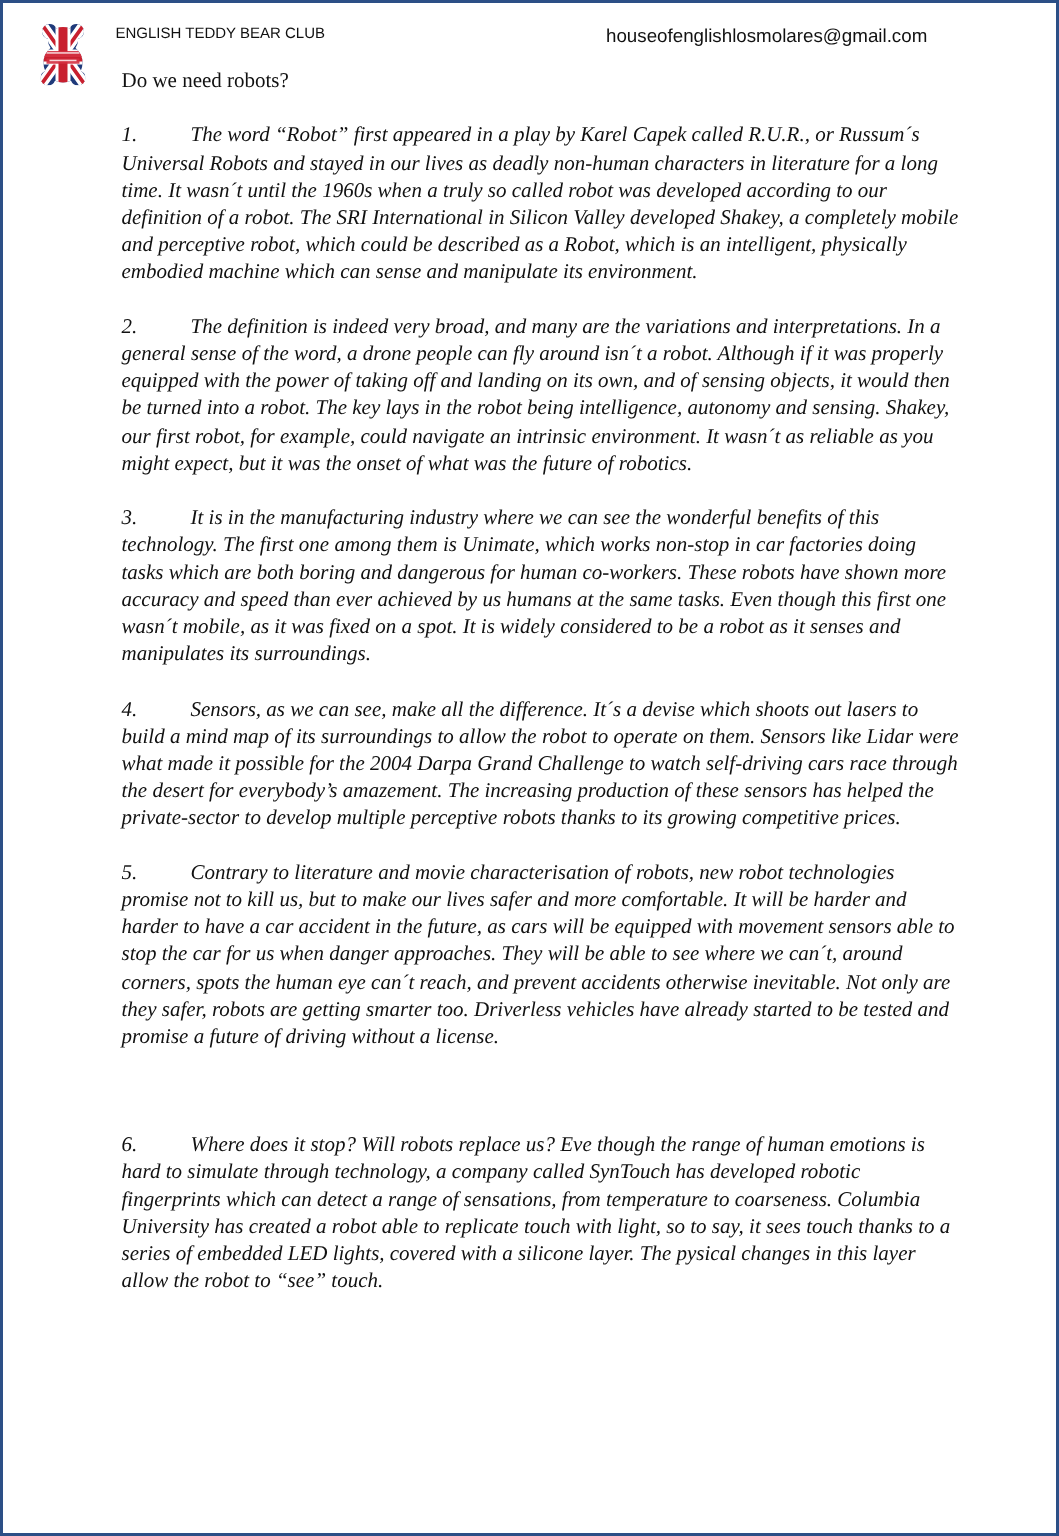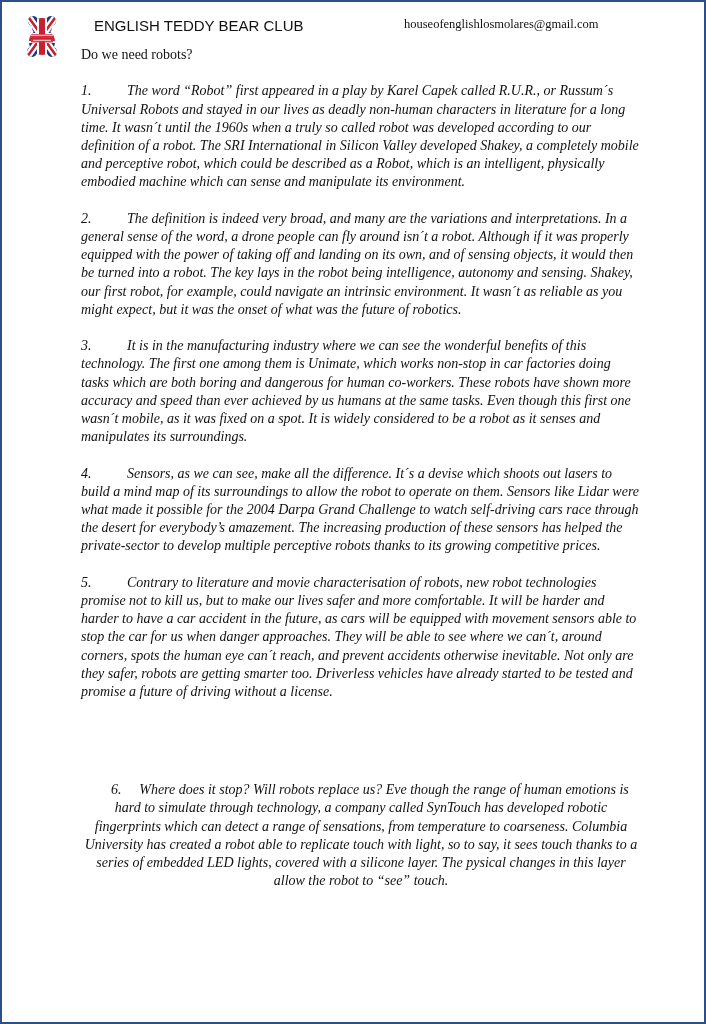--- a/index.html
+++ b/index.html
@@ -3,34 +3,34 @@
 <meta charset="utf-8">
 <style>
   html, body { margin: 0; padding: 0; background: #ffffff; }
   body { width: 706px; height: 1024px; position: relative; overflow: hidden; }
   .page {
     position: absolute; left: 0; top: 0; width: 706px; height: 1024px;
     box-sizing: border-box; border: 2px solid #2c4f86; background: #fff;
   }
   .logo { position: absolute; left: 25px; top: 13px; width: 30px; height: 42px; }
   .header-title {
-    position: absolute; left: 92px; top: 15px;
-    font-family: "Liberation Sans", sans-serif; font-size: 15px; color: #111;
+    position: absolute; left: 75px; top: 15px;
+    font-family: "Liberation Sans", sans-serif; font-size: 10px; color: #111;
   }
   .header-email {
     position: absolute; left: 402px; top: 15px;
-    font-family: Liberation Serif, serif; font-size: 12.5px; color: #111;
+    font-family: Liberation Sans, sans-serif; font-size: 12.5px; color: #111;
   }
   .doc {
     position: absolute; left: 79px; top: 44px; width: 560px;
     font-family: "Liberation Serif", serif; font-size: 14px; line-height: 18.2px; color: #111;
   }
   .doc-title { margin: 0 0 18.2px 0; }
   .para { margin: 0 0 18.2px 0; font-style: italic; }
-  .para.gap-large { margin-top: 80px; text-align: center; }
+  .para.gap-large { margin-top: 54px; }
   .para-num { display: inline-block; width: 46px; }
 </style>
 </head>
 <body>
 
 <div class="page">
 
   <div class="logo">
     <svg width="30" height="42" viewBox="0 0 30 42">
       <defs>

